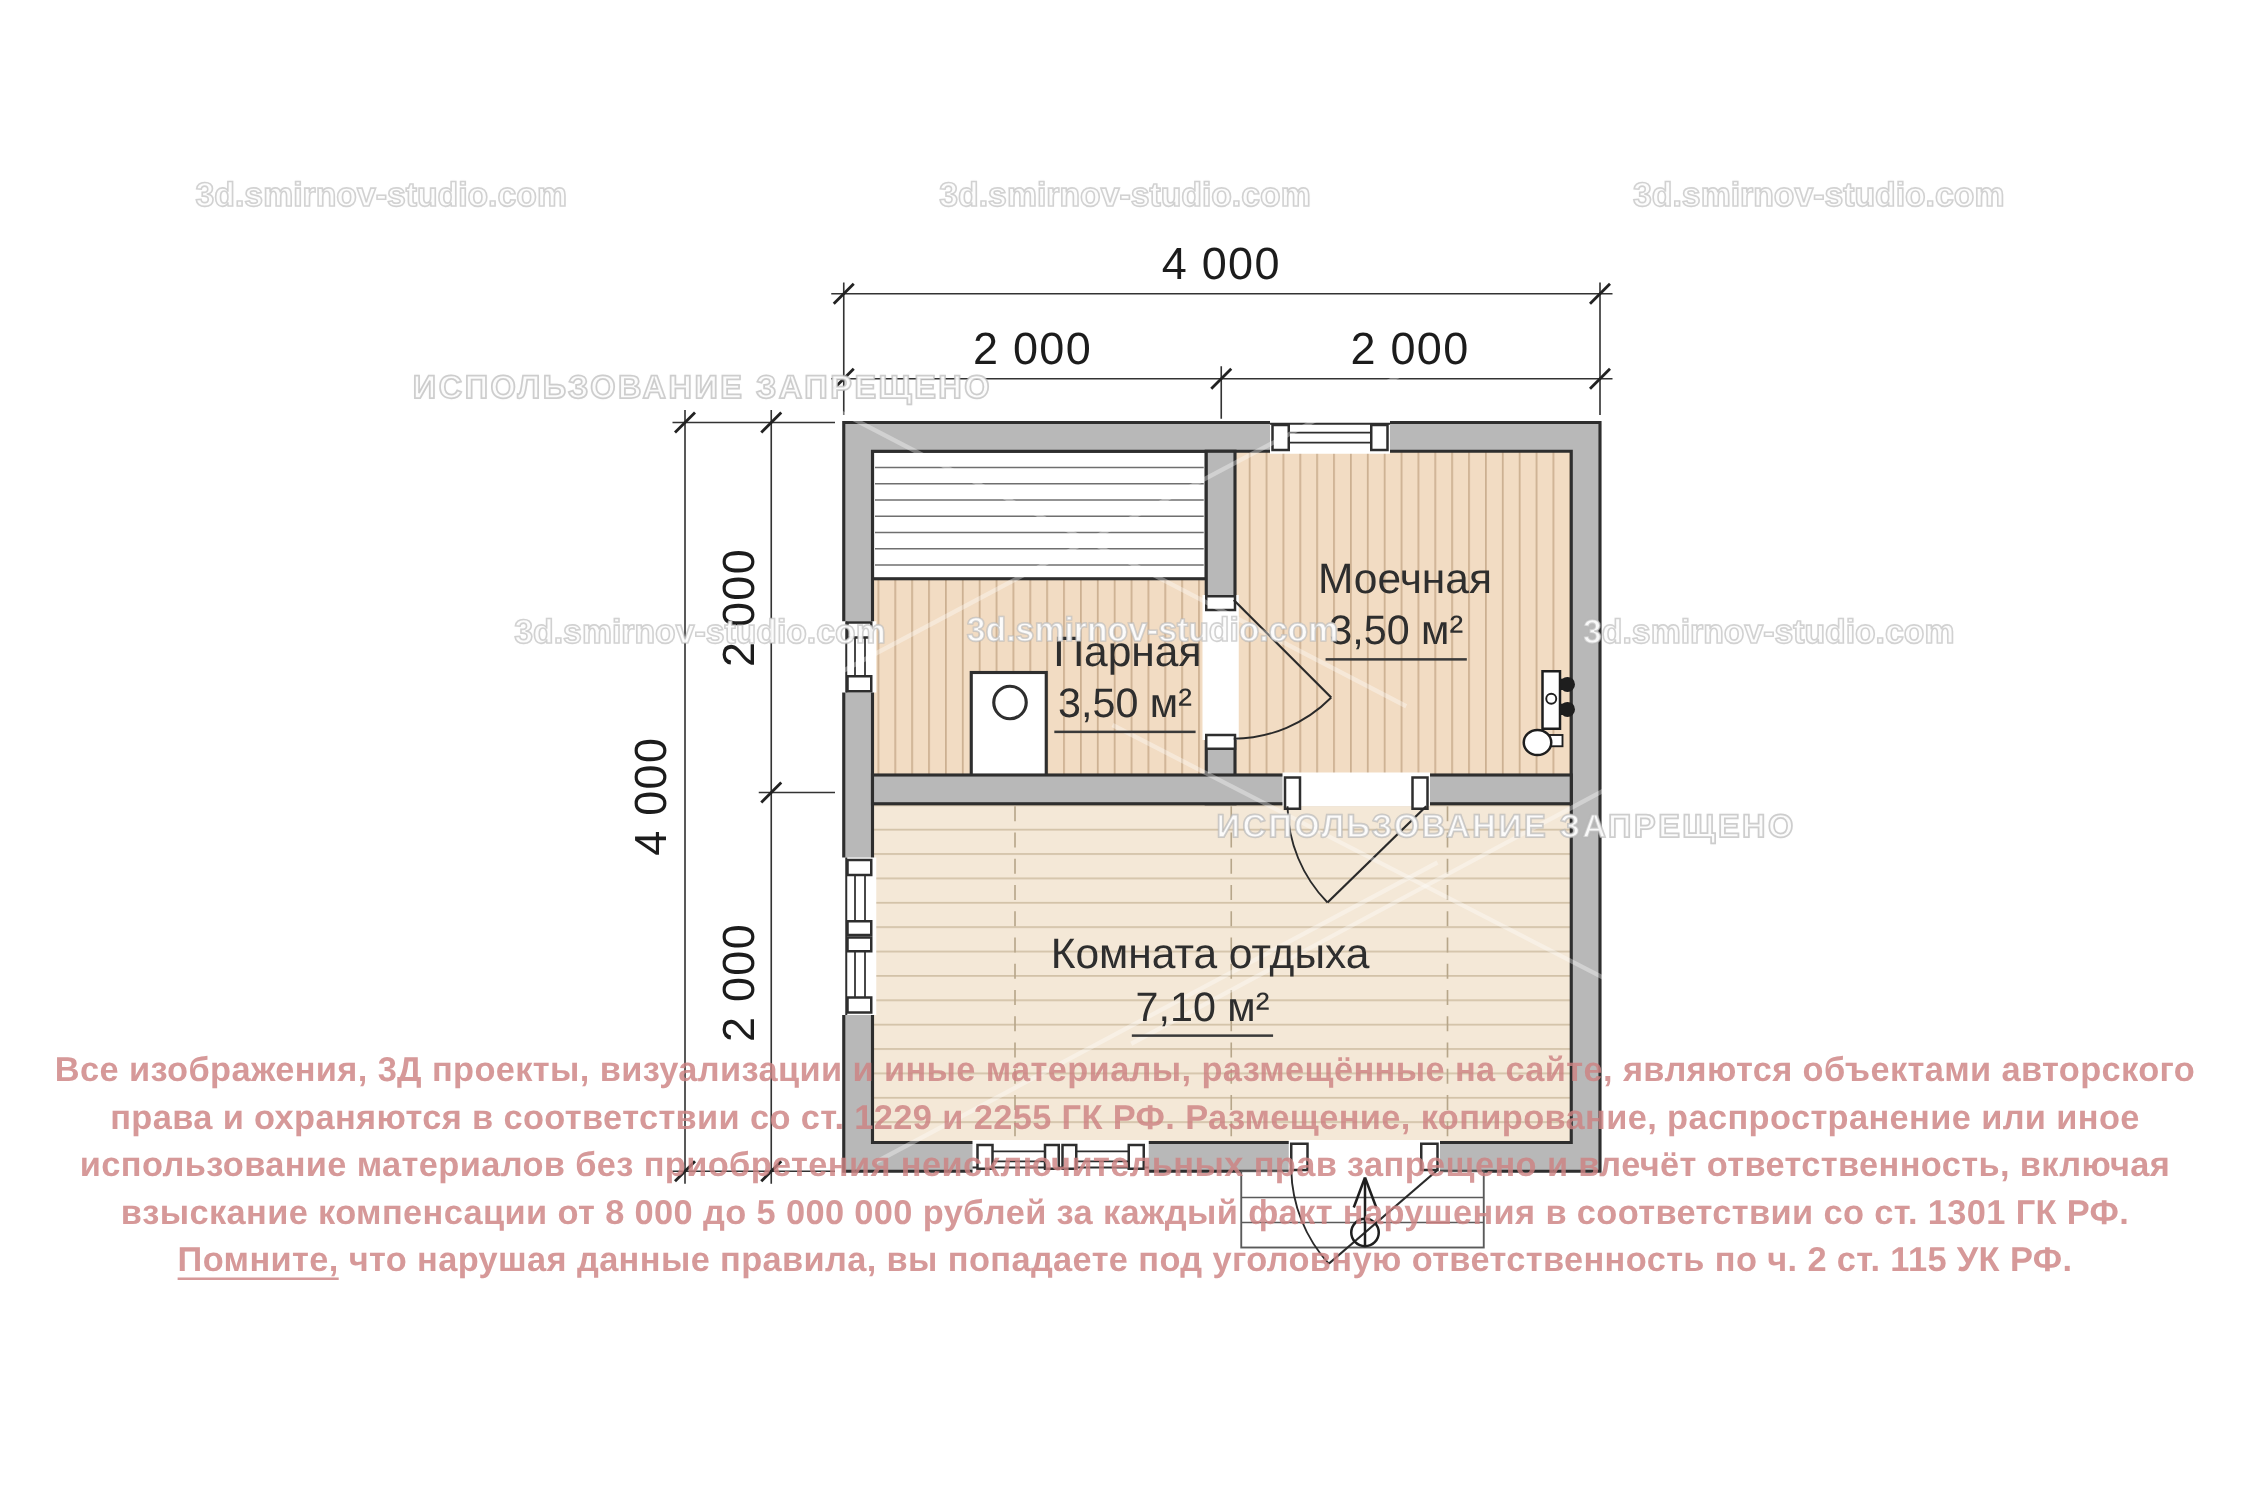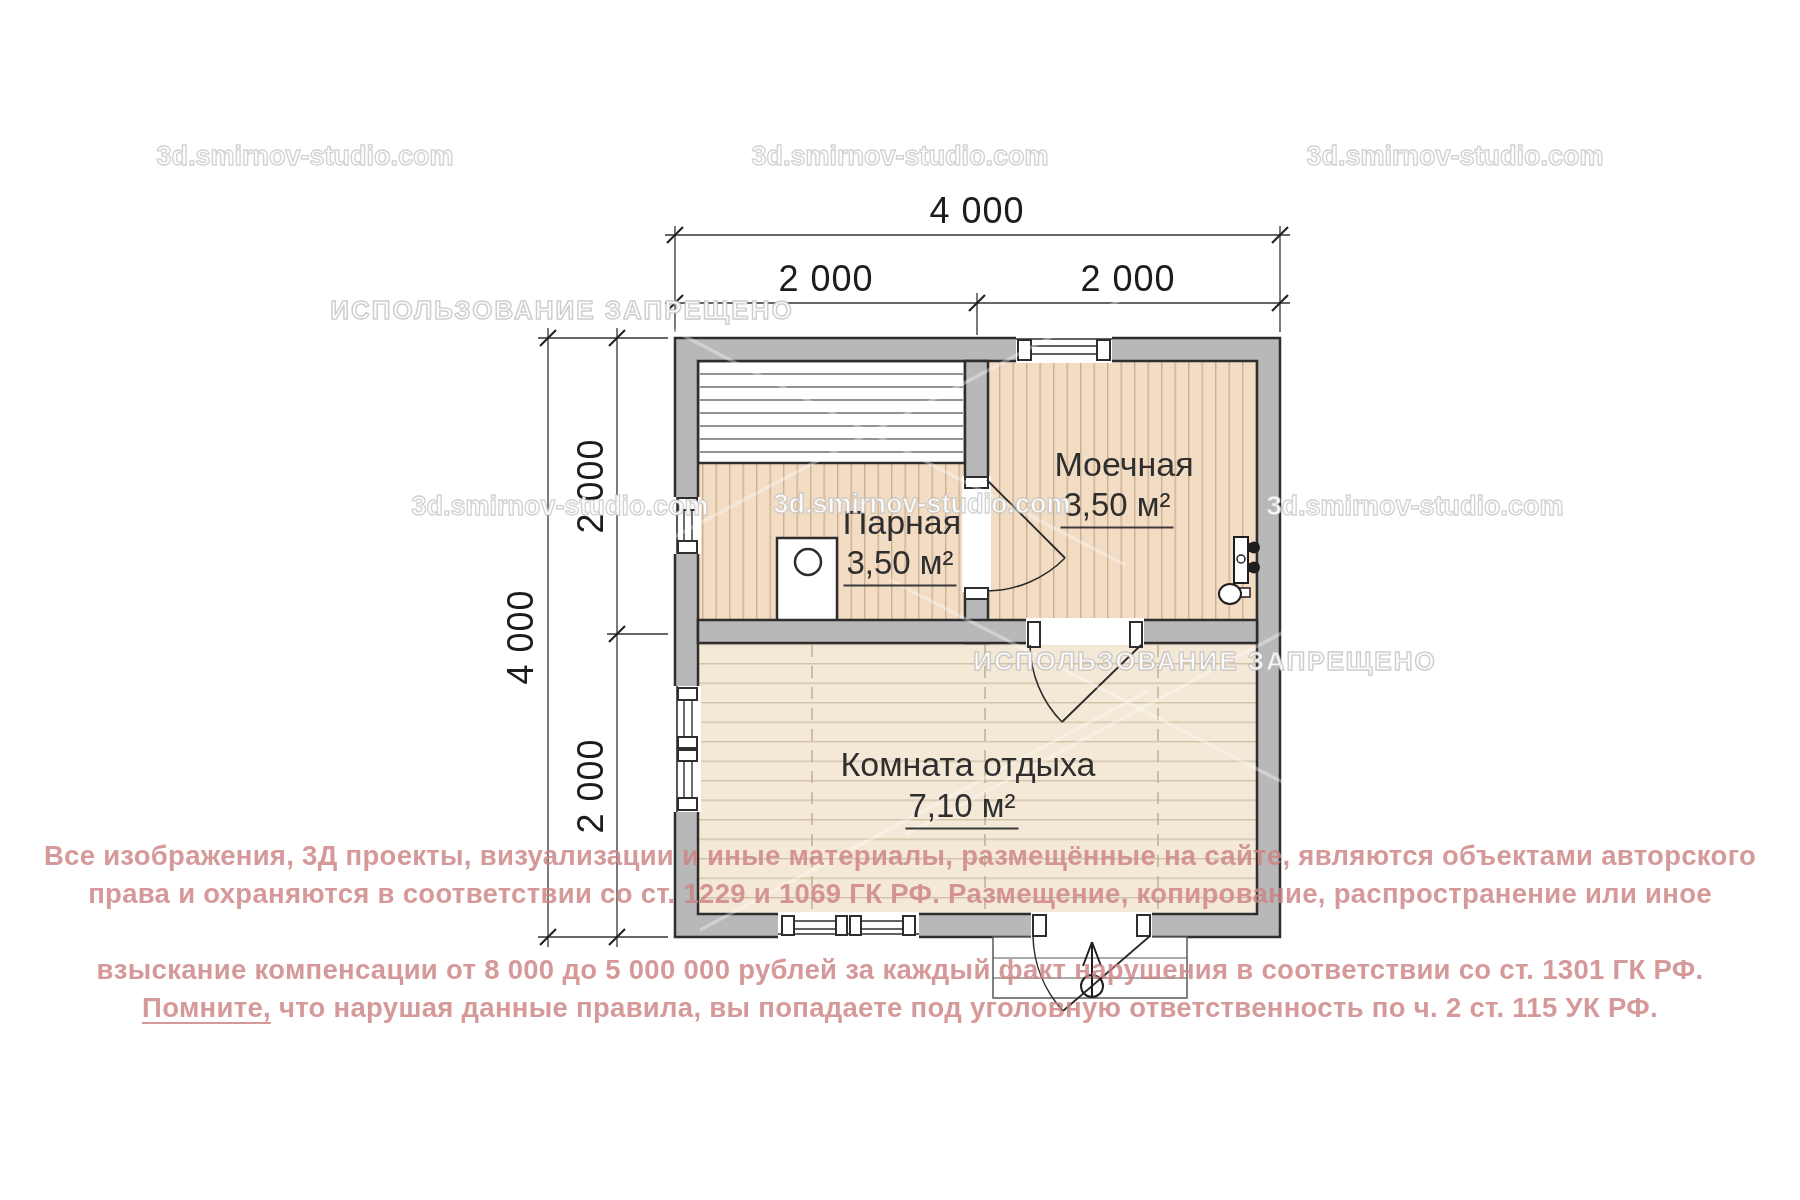--- a/index.html
+++ b/index.html
@@ -222,17 +222,18 @@
   <div class="abs wm-site" style="left:900px;top:156px;">3d.smirnov-studio.com</div>
   <div class="abs wm-site" style="left:1455px;top:156px;">3d.smirnov-studio.com</div>
   <div class="abs wm-site" style="left:560px;top:506px;">3d.smirnov-studio.com</div>
   <div class="abs wm-site" style="left:922px;top:504px;">3d.smirnov-studio.com</div>
   <div class="abs wm-site" style="left:1415px;top:506px;">3d.smirnov-studio.com</div>
 
   <div class="abs wm-ban" style="left:562px;top:310px;">ИСПОЛЬЗОВАНИЕ ЗАПРЕЩЕНО</div>
   <div class="abs wm-ban" style="left:1205px;top:661px;">ИСПОЛЬЗОВАНИЕ ЗАПРЕЩЕНО</div>
 
   <div class="copyright-line" style="top:840px;">Все изображения, 3Д проекты, визуализации и иные материалы, размещённые на сайте, являются объектами авторского</div>
-  <div class="copyright-line" style="top:878px;">права и охраняются в соответствии со ст. 1229 и 1069 ГК РФ. Размещение, копирование, распространение или иное</div>
+  <div class="copyright-line" style="top:878px;">права и охраняются в соответствии со ст. 1229 и 2255 ГК РФ. Размещение, копирование, распространение или иное</div>
+  <div class="copyright-line" style="top:916px;">использование материалов без приобретения неисключительных прав запрещено и влечёт ответственность, включая</div>
   <div class="copyright-line" style="top:954px;">взыскание компенсации от 8 000 до 5 000 000 рублей за каждый факт нарушения в соответствии со ст. 1301 ГК РФ.</div>
   <div class="copyright-line" style="top:992px;"><span class="ul">Помните,</span><span> что нарушая данные правила, вы попадаете под уголовную ответственность по ч. 2 ст. 115 УК РФ.</span></div>
 
 </div>
 
 </body></html>

